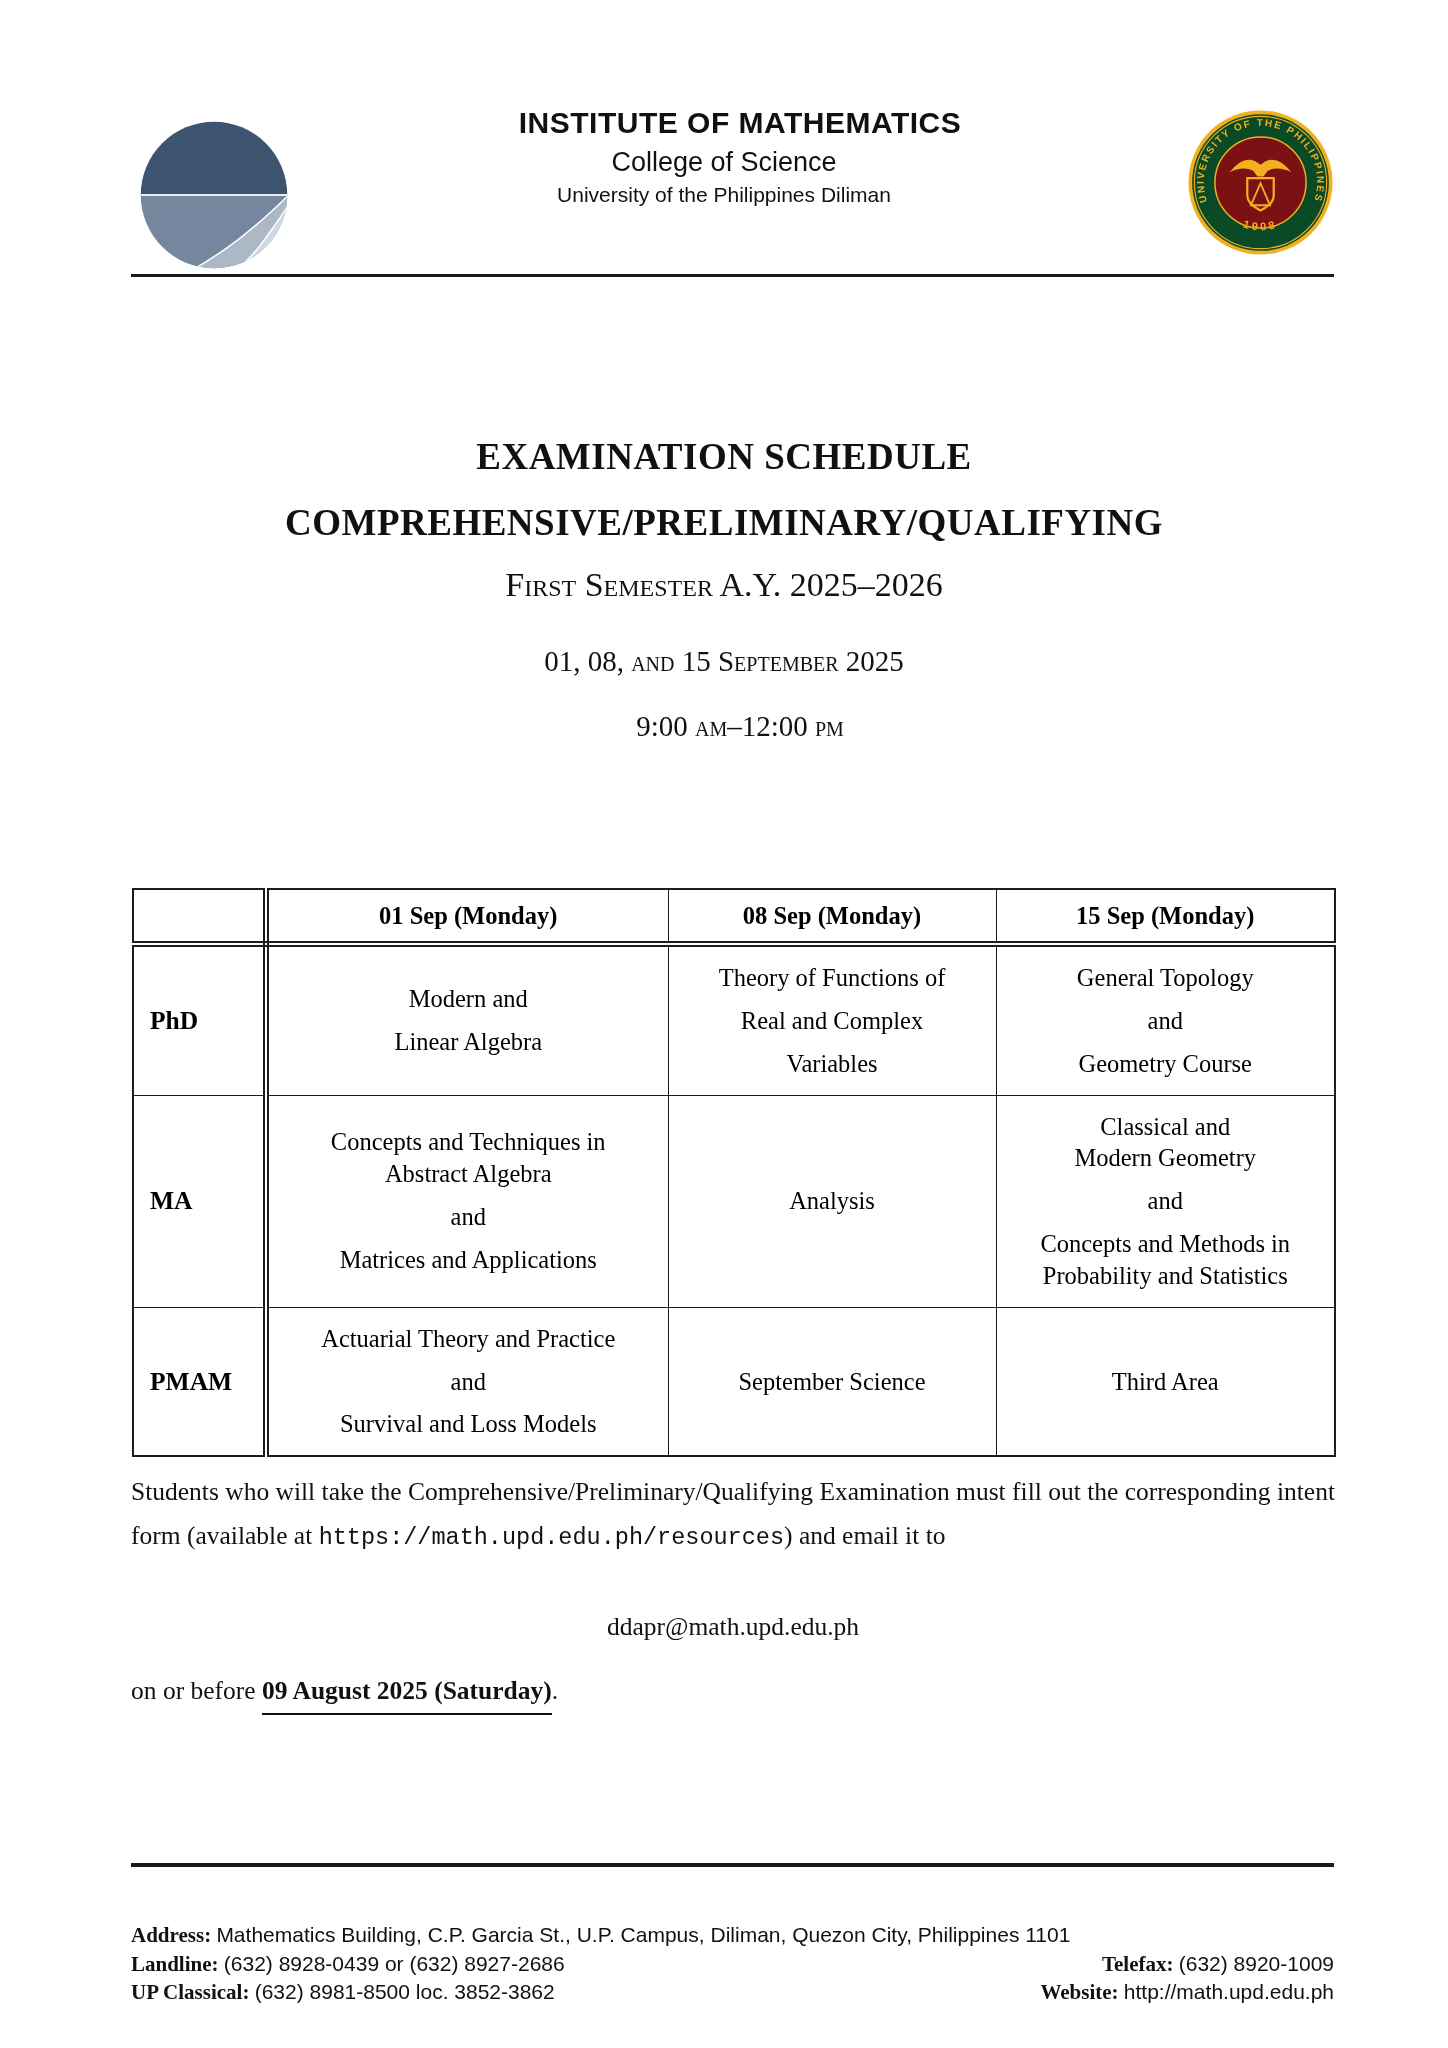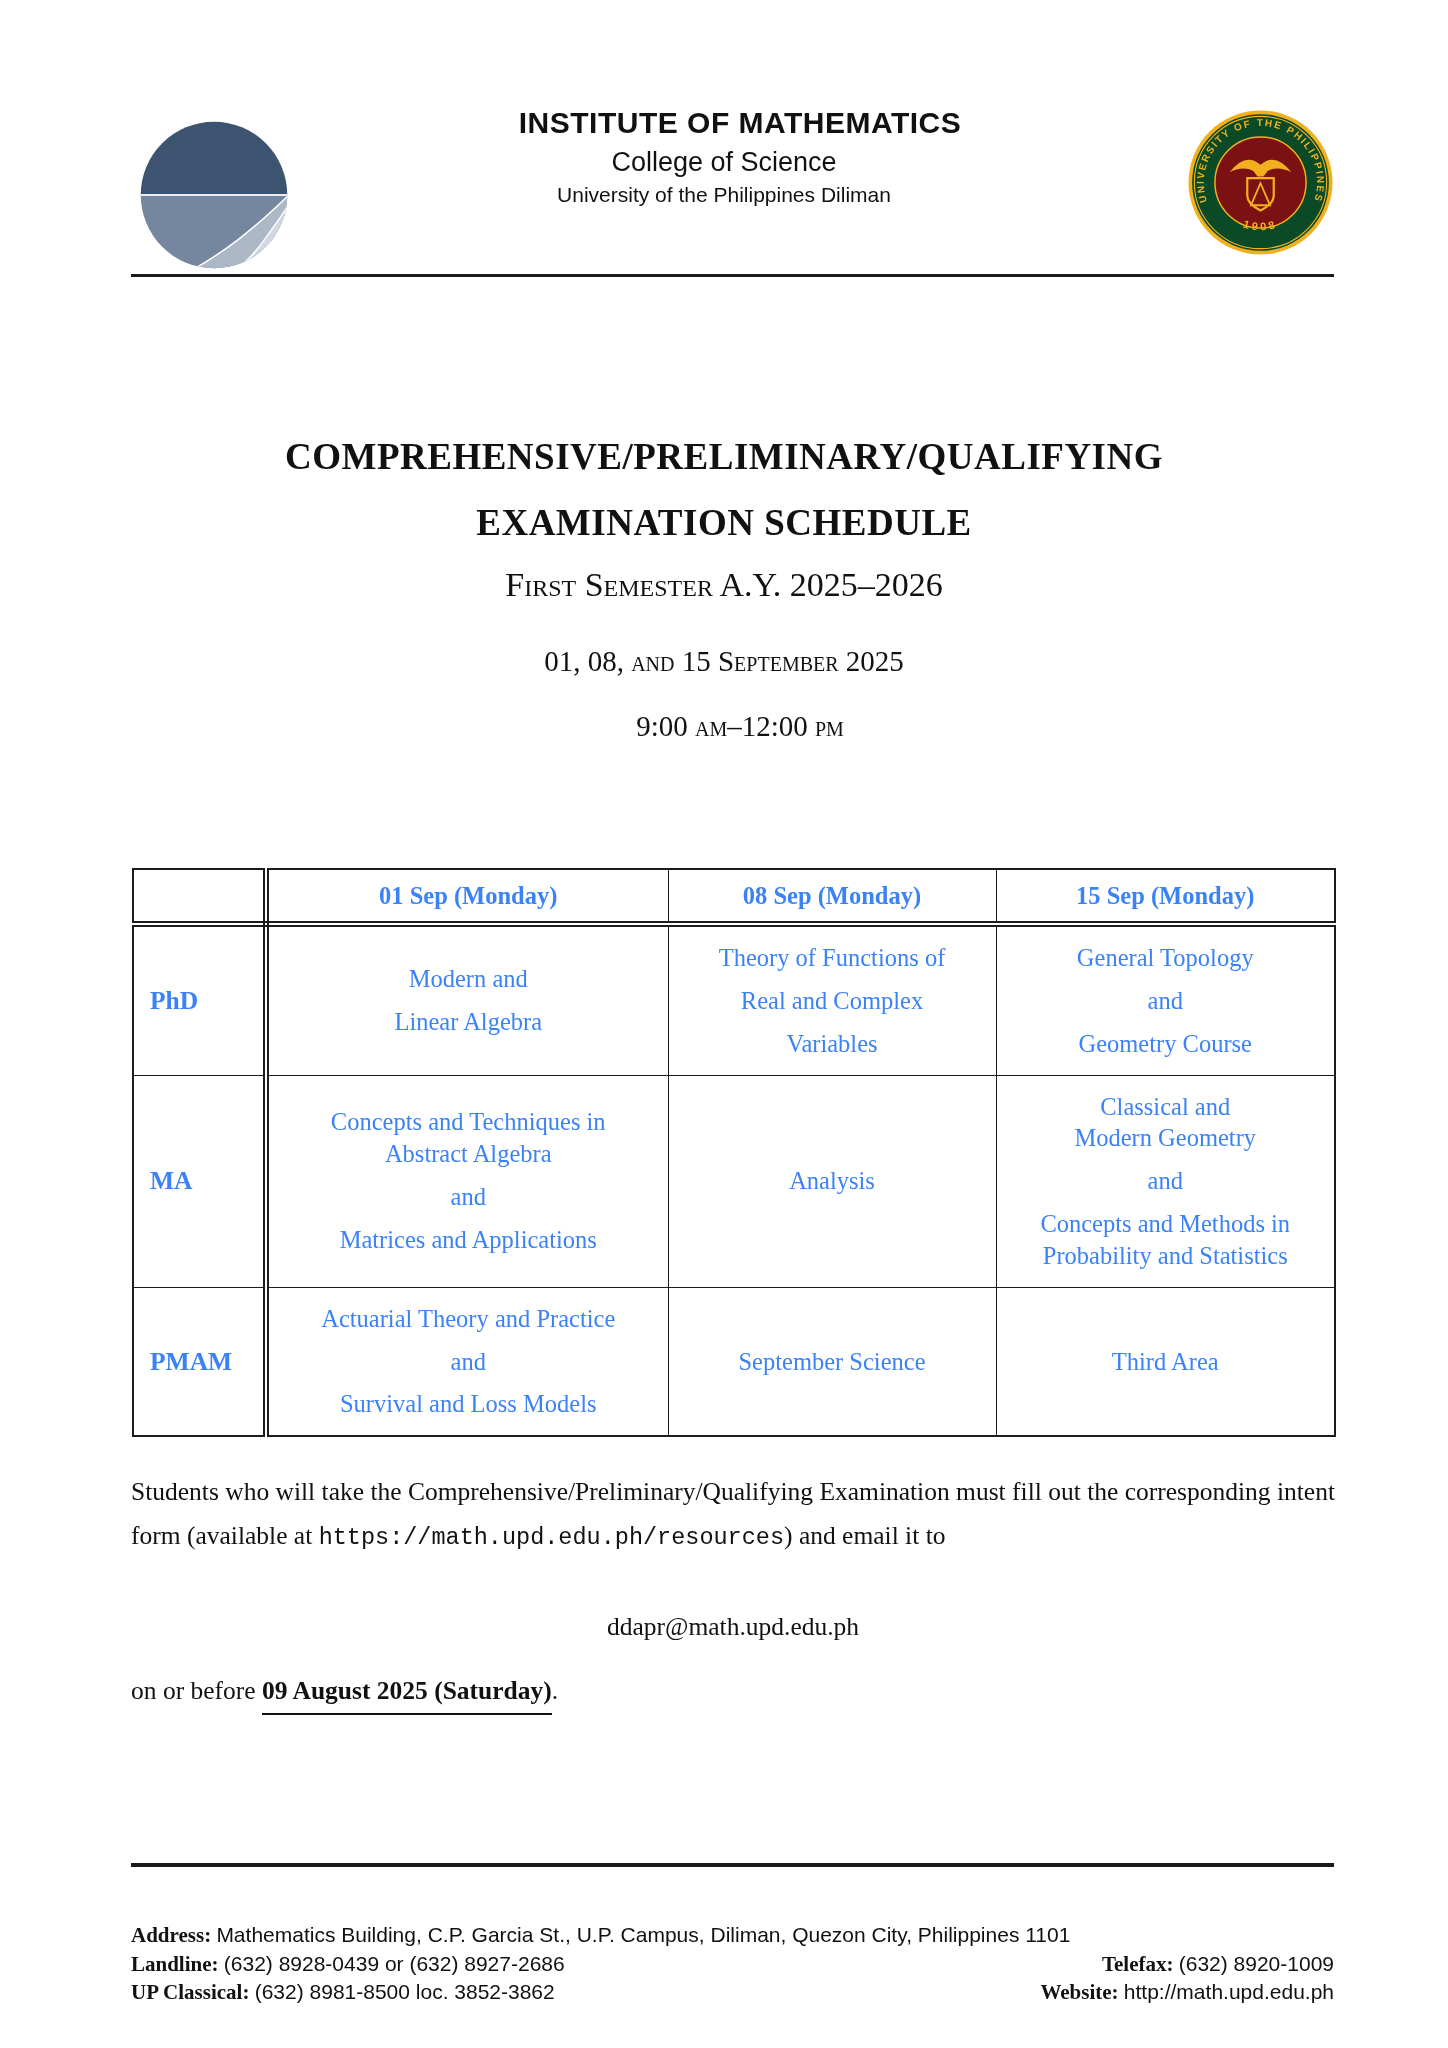--- a/index.html
+++ b/index.html
@@ -20,22 +20,22 @@
   .rule{height:3px;background:#1a1a1a;left:131px;width:1203px;}
   .header-rule{top:274px;}
 
   
   .doc-title{left:0;right:0;top:424px;text-align:center;font-weight:bold;font-size:37px;line-height:66px;letter-spacing:.5px;}
   .semester{left:0;right:0;top:566px;text-align:center;font-variant:small-caps;font-size:34px;}
   .dates-line{left:0;right:0;top:645px;text-align:center;font-variant:small-caps;font-size:29px;}
   .time-line{left:0;right:0;top:710px;text-align:center;font-variant:small-caps;font-size:29px;margin-left:32px;}
 
   
-  .sched{border-collapse:collapse;table-layout:fixed;width:1202px;font-size:24.5px;color:#3b82f6;
-         position:absolute;left:132px;top:868px;border:2.5px solid #1c1c1c;}
+  .sched{border-collapse:collapse;table-layout:fixed;width:1202px;font-size:24.5px;color:#000000;
+         position:absolute;left:132px;top:888px;border:2.5px solid #1c1c1c;}
   .sched th,.sched td{border:1.6px solid #1c1c1c;vertical-align:middle;}
   .sched thead th{height:49px;font-weight:bold;border-bottom:6px double #1c1c1c;text-align:center;}
   .sched thead th.corner,.sched tbody th{border-right:6px double #1c1c1c;}
   .sched tbody th{font-weight:bold;text-align:left;padding-left:16px;font-size:25.5px;}
   .sched tbody td{text-align:center;padding:4px 10px;}
   .sched tbody tr:nth-child(1){height:140px;}
   .sched tbody tr:nth-child(2){height:200px;}
   .sched tbody tr:nth-child(3){height:135px;}
   .cell-group{margin:11px 0;white-space:pre-line;line-height:1.3;}
 
@@ -94,22 +94,22 @@
     <textPath href="#sealBottomArc" startOffset="50%" text-anchor="middle">1908</textPath>
   </text>
   <path d="M58,86 Q80,58 100,76 Q120,58 142,86 Q124,77 110,84 L104,92 L96,92 L90,84 Q76,77 58,86 Z" fill="#f2b01e"></path>
   <path d="M82,94 h36 v24 q0,11 -18,20 q-18,-9 -18,-20 z" stroke="#f2b01e" stroke-width="3" fill="#7b1113"></path>
   <path d="M100,101 L87,131 L113,131 Z" fill="none" stroke="#f2b01e" stroke-width="2.5"></path>
 </svg>
 
 <div class="abs rule header-rule"></div>
 
 <div class="abs doc-title">
+  <div>EXAMINATION SCHEDULE</div>
   <div>COMPREHENSIVE/PRELIMINARY/QUALIFYING</div>
-  <div>EXAMINATION SCHEDULE</div>
 </div>
 <div class="abs semester">First Semester A.Y. 2025–2026</div>
 <div class="abs dates-line">01, 08, and 15 September 2025</div>
 <div class="abs time-line">9:00 am–12:00 pm</div>
 
 <table class="sched">
   <colgroup>
     <col style="width:133px">
       <col style="width:402px">
       <col style="width:328px">

